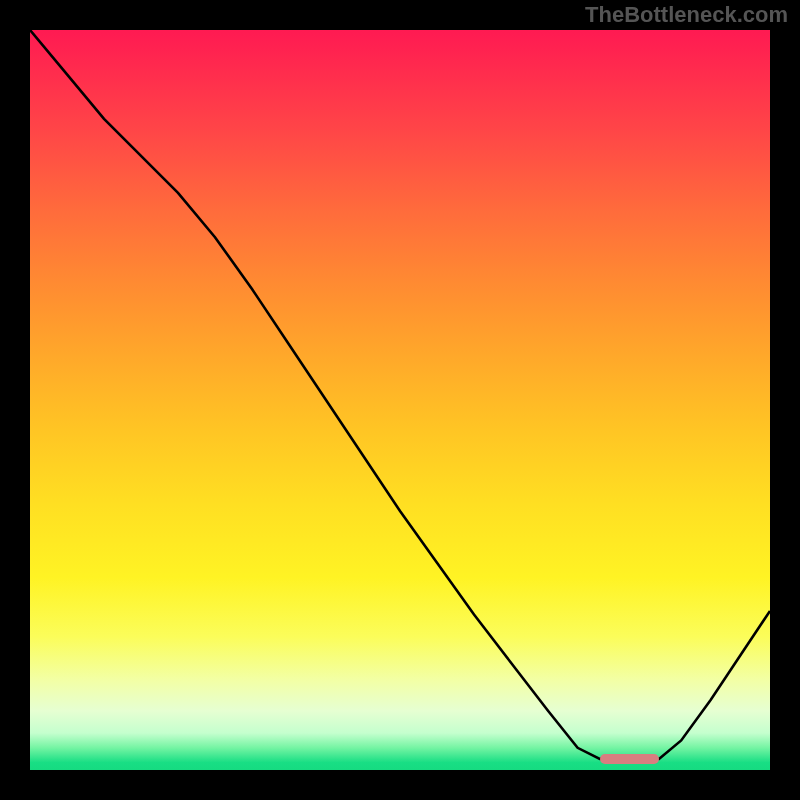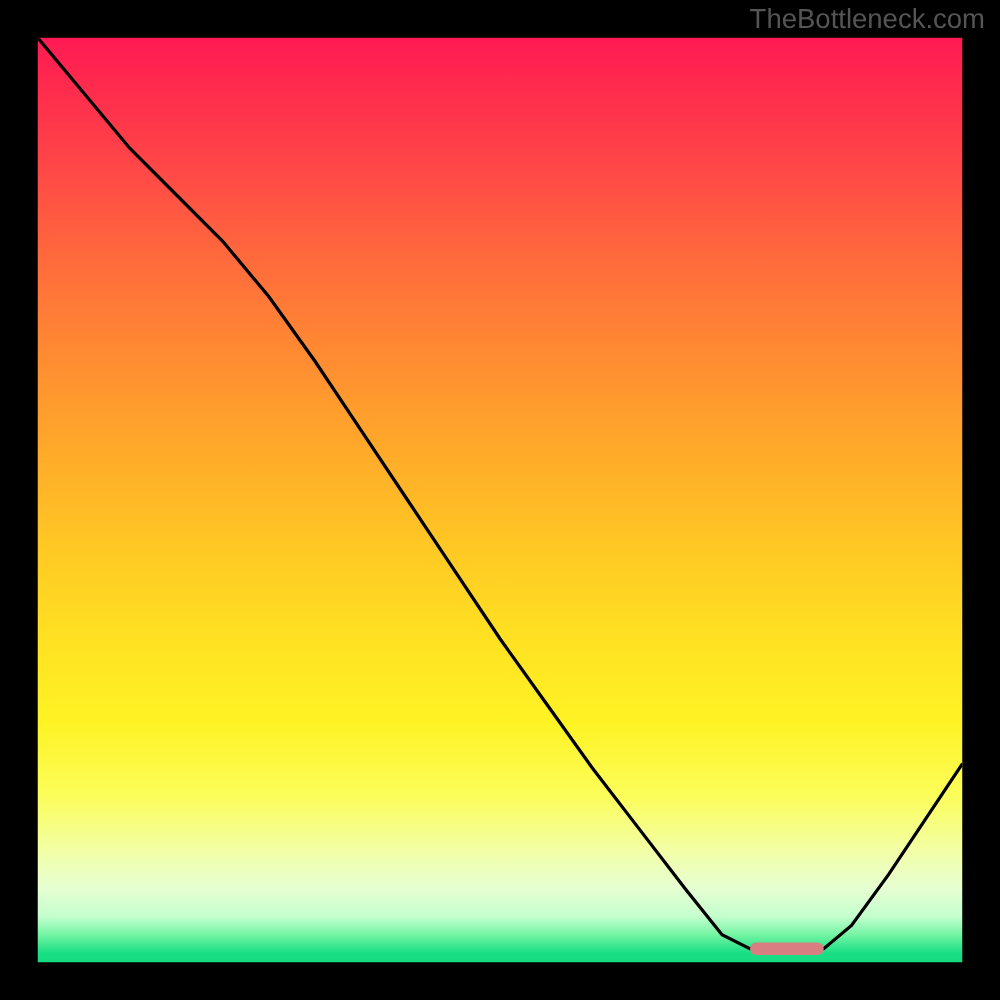--- a/index.html
+++ b/index.html
@@ -15,21 +15,21 @@
     width: 800px;
     height: 800px;
     background: #000;
   }
   .watermark {
     position: absolute;
     top: 2px;
     right: 12px;
     color: #555;
     font-size: 22px;
-    font-weight: normal;
+    font-weight: bold;
     letter-spacing: 0;
     user-select: none;
   }
   .plot-area {
     position: absolute;
     left: 30px;
     top: 30px;
     width: 740px;
     height: 740px;
     overflow: hidden;

